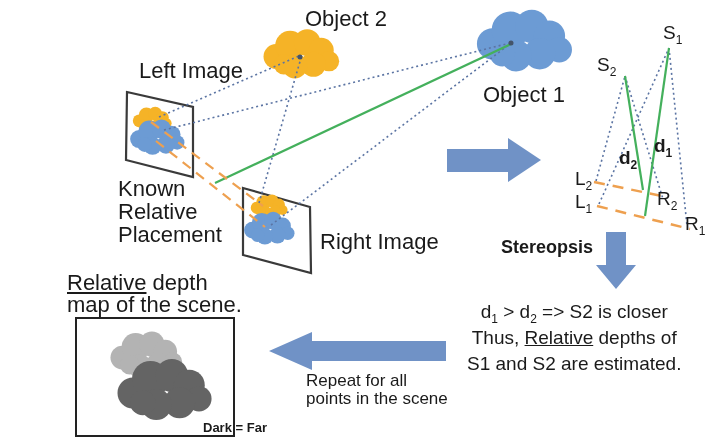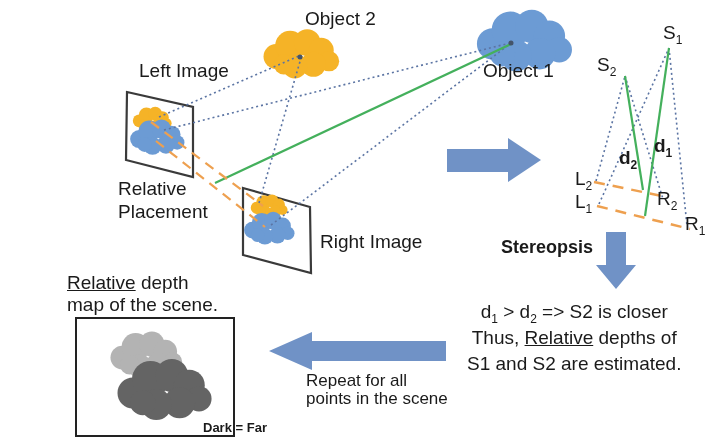--- a/index.html
+++ b/index.html
@@ -4,21 +4,21 @@
 <style>
   html,body { margin:0; padding:0; }
   body {
     width:720px; height:444px; position:relative; overflow:hidden;
     background:#ffffff;
     font-family:"Liberation Sans","DejaVu Sans",sans-serif;
     color:#1a1a1a;
   }
   #stage { position:absolute; left:0; top:0; width:720px; height:444px; }
   svg.canvas { position:absolute; left:0; top:0; }
-  .lbl { position:absolute; font-size:19px; line-height:21px; white-space:nowrap; color:#1a1a1a; }
+  .lbl { position:absolute; font-size:22px; line-height:21px; white-space:nowrap; color:#1a1a1a; }
   .bold { font-weight:bold; }
   .u { text-decoration:underline; }
   sub.s { font-size:12px; line-height:0; }
   .multiline div { white-space:nowrap; }
   .placement { line-height:23px; }
   .conclusion { font-size:19px; line-height:26px; }
   .repeat { font-size:17px; line-height:18px; }
   .legend { font-size:13px; font-weight:bold; }
   .diaglbl { font-size:19px; }
 </style>
@@ -82,27 +82,28 @@
     <line x1="594" y1="182" x2="667" y2="197" stroke-width="2.5" stroke-dasharray="11 8" stroke="#eea04f"></line>
     <line x1="597" y1="206" x2="690" y2="229" stroke-width="2.5" stroke-dasharray="11 8" stroke="#eea04f"></line>
 
     <polygon points="447,149 508,149 508,138 541,160 508,182 508,172 447,172" fill="#7092c6"></polygon>
     <polygon points="606,232 626,232 626,265 636,265 616,289 596,265 606,265" fill="#7092c6"></polygon>
     <polygon points="446,341 312,341 312,332 269,351 312,370 312,361 446,361" fill="#7092c6"></polygon>
   </svg>
 
   <div class="lbl" style="left:305px; top:8px;">Object 2</div>
 
-  <div class="lbl" style="left:483px; top:60px;">Object 1</div>
+  <div class="lbl" style="left:483px; top:84px;">Object 1</div>
 
   <div class="lbl" style="left:320px; top:231px;">Right Image</div>
 
   <div class="lbl" style="left:139px; top:60px;">Left Image</div>
 
   <div class="lbl multiline placement" style="left:118px; top:177px;">
+    <div>Known</div>
     <div>Relative</div>
     <div>Placement</div>
   </div>
 
   <div class="lbl bold" style="left:455px; top:237px; font-size:18px;margin-left:46px;">Stereopsis</div>
 
   <div class="lbl diaglbl" style="left:663px; top:22px;"><span>S</span><sub class="s">1</sub></div>
   <div class="lbl diaglbl" style="left:597px; top:54px;"><span>S</span><sub class="s">2</sub></div>
   <div class="lbl diaglbl" style="left:575px; top:168px;"><span>L</span><sub class="s">2</sub></div>
   <div class="lbl diaglbl" style="left:575px; top:191px;"><span>L</span><sub class="s">1</sub></div>

